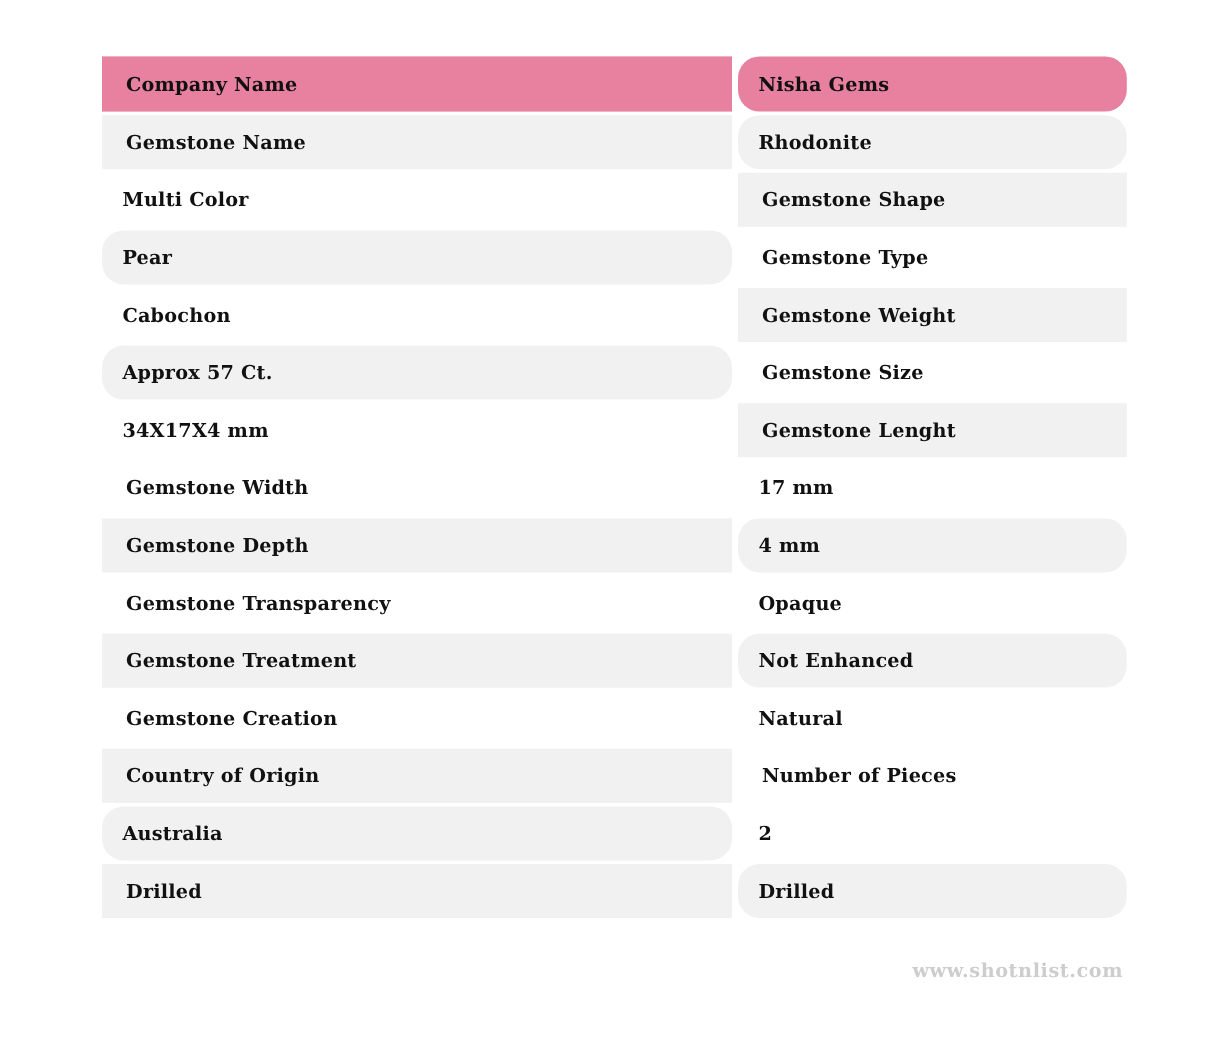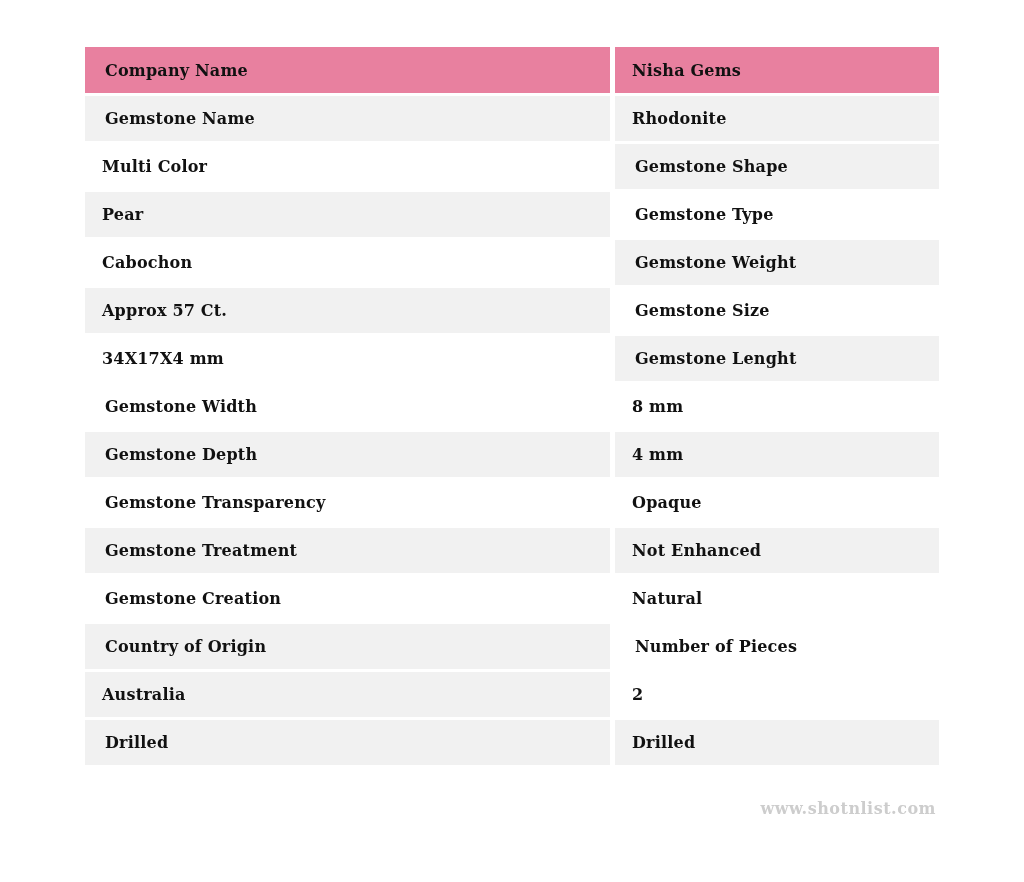--- a/index.html
+++ b/index.html
@@ -32,21 +32,21 @@
     display: flex;
     align-items: center;
     height: 45px;
     font-size: 16px;
     font-weight: bold;
     color: #111111;
     letter-spacing: 0.2px;
     box-sizing: border-box;
   }
   .cell.label { padding-left: 20px; }
-  .cell.value { padding-left: 17px; }
+  .cell.value { padding-left: 17px; border-radius: 18px; }
   .cell.header {
     height: 46px;
     background: #e8809f;
   }
   .cell.gray  { background: #f1f1f1; }
   .cell.white { background: #ffffff; }
   .watermark {
     position: absolute;
     right: 88px;
     top: 799px;
@@ -78,21 +78,21 @@
 
   <div class="cell label gray">Gemstone Weight</div>
   <div class="cell value gray">Approx 57 Ct.</div>
 
   <div class="cell label white">Gemstone Size</div>
   <div class="cell value white">34X17X4 mm</div>
 
   <div class="cell label gray">Gemstone Lenght</div>
 
   <div class="cell label white">Gemstone Width</div>
-  <div class="cell value white">8 mm</div>
+  <div class="cell value white">17 mm</div>
 
   <div class="cell label gray">Gemstone Depth</div>
   <div class="cell value gray">4 mm</div>
 
   <div class="cell label white">Gemstone Transparency</div>
   <div class="cell value white">Opaque</div>
 
   <div class="cell label gray">Gemstone Treatment</div>
   <div class="cell value gray">Not Enhanced</div>
 

